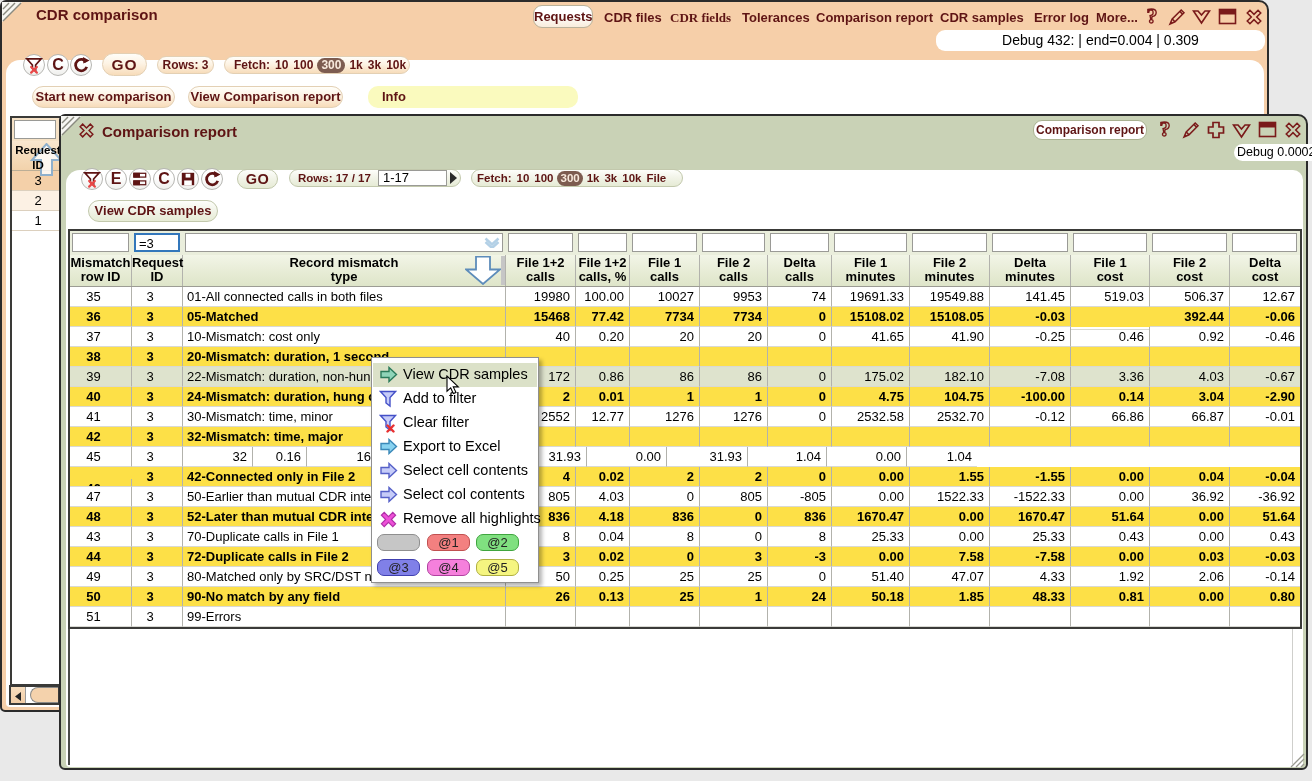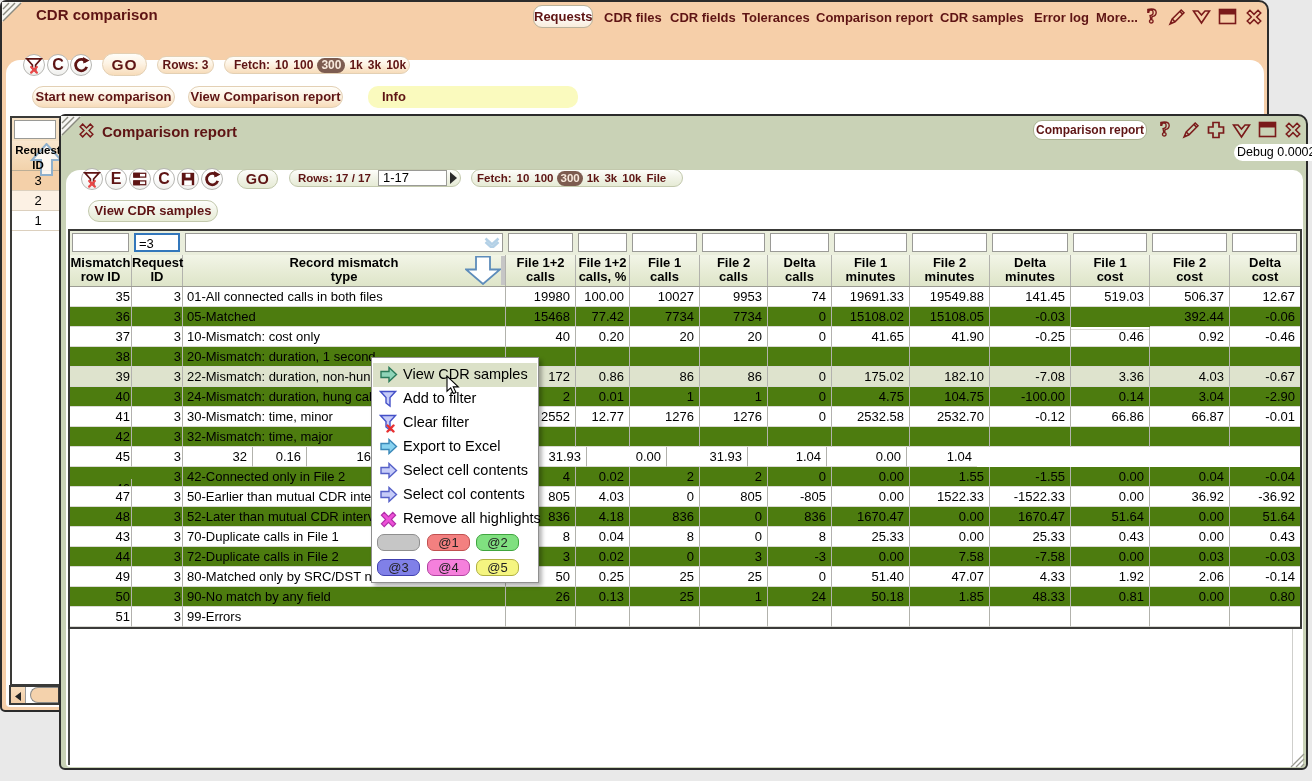--- a/index.html
+++ b/index.html
@@ -32,22 +32,22 @@
 #itable .frow { position:relative; height:24px; background:#eaeedc; }
 .finput { position:absolute; top:2px; height:19px; background:#fff; border:1px solid #9a9a96; }
 .finput.focus { border:2px solid #3377bb; font-size:13px; padding-left:3px; padding-top:1px; color:#000; }
 #itable .hrow { display:flex; height:32px; background:linear-gradient(180deg,#f2f5e7 0%,#e6ebd4 60%,#dee5c9 100%); border-bottom:1px solid #9c9c94; }
 #itable .hcell { position:relative; font-size:13px; font-weight:bold; color:#000; text-align:center; line-height:14px; padding-top:1px; border-right:1px solid #b2b2ac; }
 #itable .hcell:last-child { border-right:none; }
 #itable .brow { display:flex; height:20px; }
 #itable .bcell { font-size:13px; color:#000; text-align:right; padding-right:5px; line-height:19px; border-right:1px solid #b2b2ac; border-bottom:1px solid #d9d9d3; overflow:hidden; white-space:nowrap; }
 #itable .bcell:last-child { border-right:none; }
 #itable .bcell.t { text-align:left; padding-left:4px; padding-right:0; }
-#itable .bcell.c { text-align:right; padding-right:1px; }
-#itable .stripe { background:#4d7c0f; }
+#itable .bcell.c { text-align:center; padding-right:14px; }
+#itable .stripe { background:#fde047;font-weight:bold; }
 #itable .hl { background:#dee3cd; }
 
 
 #ltable { left:10px; top:116px; width:150px; height:570px; border:2px solid #3a3a38; background:#fff; }
 #ltable .lfrow { position:relative; height:23px; background:#f6e2c6; }
 #ltable .lhead { height:30px; background:linear-gradient(180deg,#f9e7cf 0%,#f5dab8 60%,#f2d2ab 100%); border-bottom:1px solid #bcae96; font-size:11.5px; font-weight:bold; text-align:center; line-height:15px; padding-top:2px; padding-right:94px; position:relative; }
 #ltable .lrow { height:20px; font-size:13px; text-align:center; line-height:19px; border-bottom:1px solid #dcd0be; padding-right:94px; }
 
 
 #cmenu { z-index:5; left:371px; top:357px; width:168px; height:226px; background:#fff; border:1px solid #8f8f8f; box-shadow:3px 3px 4px rgba(0,0,0,0.3); }
@@ -67,21 +67,21 @@
     <svg class="ab" width="20" height="20" style="left:2px;top:2px;" viewBox="0 0 20 20">
           <path d="M0 0 H20 L0 20 Z" fill="#f6f6f2"></path>
           <g stroke="#8a8a80" stroke-width="1.4" fill="none">
             <path d="M1 7 L7 1"></path>
             <path d="M1 13 L13 1"></path>
             <path d="M1 19 L19 1"></path>
           </g>
         </svg>
     <div class="ab wpill" style="left:533px; top:5px; width:60px; height:23px; line-height:21px; background:linear-gradient(180deg,#ffffff 45%,#f8ecdb 100%);">Requests</div>
     <div class="ab menuitem" style="left:604px; top:10px;">CDR files</div>
-    <div class="ab menuitem" style="left:670px; top:10px;">CDR fields</div>
+    <div class="ab menuitem" style="left:670px; top:10px;font-family:Liberation Serif, serif;">CDR fields</div>
     <div class="ab menuitem" style="left:742px; top:10px;">Tolerances</div>
     <div class="ab menuitem" style="left:816px; top:10px;">Comparison report</div>
     <div class="ab menuitem" style="left:940px; top:10px;">CDR samples</div>
     <div class="ab menuitem" style="left:1034px; top:10px;">Error log</div>
     <div class="ab menuitem" style="left:1096px; top:10px;">More...</div>
     <svg class="ab" style="left:1142px; top:5px;" width="20" height="22" viewBox="0 0 20 22">
           <text x="10" y="18" text-anchor="middle" font-family="Liberation Serif" font-weight="bold" font-size="22" fill="none" stroke="#7a1a1a" stroke-width="1.4">?</text>
         </svg>
     <svg class="ab" style="left:1167px; top:7px;" width="20" height="20" viewBox="0 0 20 20">
           <g fill="none" stroke="#7a1a1a" stroke-width="1.5">
@@ -94,20 +94,21 @@
     <svg class="ab" style="left:1192px; top:9px;" width="19" height="16" viewBox="0 0 19 16">
           <path d="M1.5 2 H6 L9.5 6 L13 2 H17.5 L9.5 14 Z" fill="none" stroke="#7a1a1a" stroke-width="1.6"></path>
         </svg>
     <svg class="ab" style="left:1218px; top:8px;" width="19" height="17" viewBox="0 0 19 17">
           <rect x="1.5" y="1.5" width="16" height="14" fill="none" stroke="#7a1a1a" stroke-width="1.6"></rect>
           <path d="M1.5 1.5 H17.5 V6 H1.5 Z" fill="#7a1a1a" stroke="#7a1a1a" stroke-width="1"></path>
         </svg>
     <svg class="ab" style="left:1245px; top:8px;" width="18" height="18" viewBox="0 0 20 20">
           <path d="M2.5 5.5 L5.5 2.5 L10 7 L14.5 2.5 L17.5 5.5 L13 10 L17.5 14.5 L14.5 17.5 L10 13 L5.5 17.5 L2.5 14.5 L7 10 Z" fill="none" stroke="#7a1a1a" stroke-width="1.7"></path>
         </svg>
+    <div class="ab debugpill" style="left:936px; top:30px; width:329px; height:21px; font-size:14px; line-height:20px; text-align:center;">Debug 432: | end=0.004 | 0.309</div>
     <div class="ab cbtn" style="left:23px; top:54px;"><svg width="20" height="20" viewBox="0 0 21 21">
             <path d="M3 4 H18 L12.2 10.5 V17 L8.8 14 V10.5 Z" fill="none" stroke="#5e1414" stroke-width="1.8"></path>
             <g stroke="#e84848" stroke-width="2.3" stroke-linecap="round">
               <path d="M7.5 12.5 L13.5 18.5"></path>
               <path d="M13.5 12.5 L7.5 18.5"></path>
             </g>
           </svg></div>
     <div class="ab cbtn" style="left:47px; top:54px; color:#5e1414; font-weight:bold; font-size:16px; text-align:center; line-height:20px;">C</div>
     <div class="ab cbtn" style="left:70px; top:54px;"><svg width="20" height="20" viewBox="0 0 21 21">
             <path d="M16 7.5 A6 6 0 1 0 16.5 12.5" fill="none" stroke="#5e1414" stroke-width="2.9"></path>

